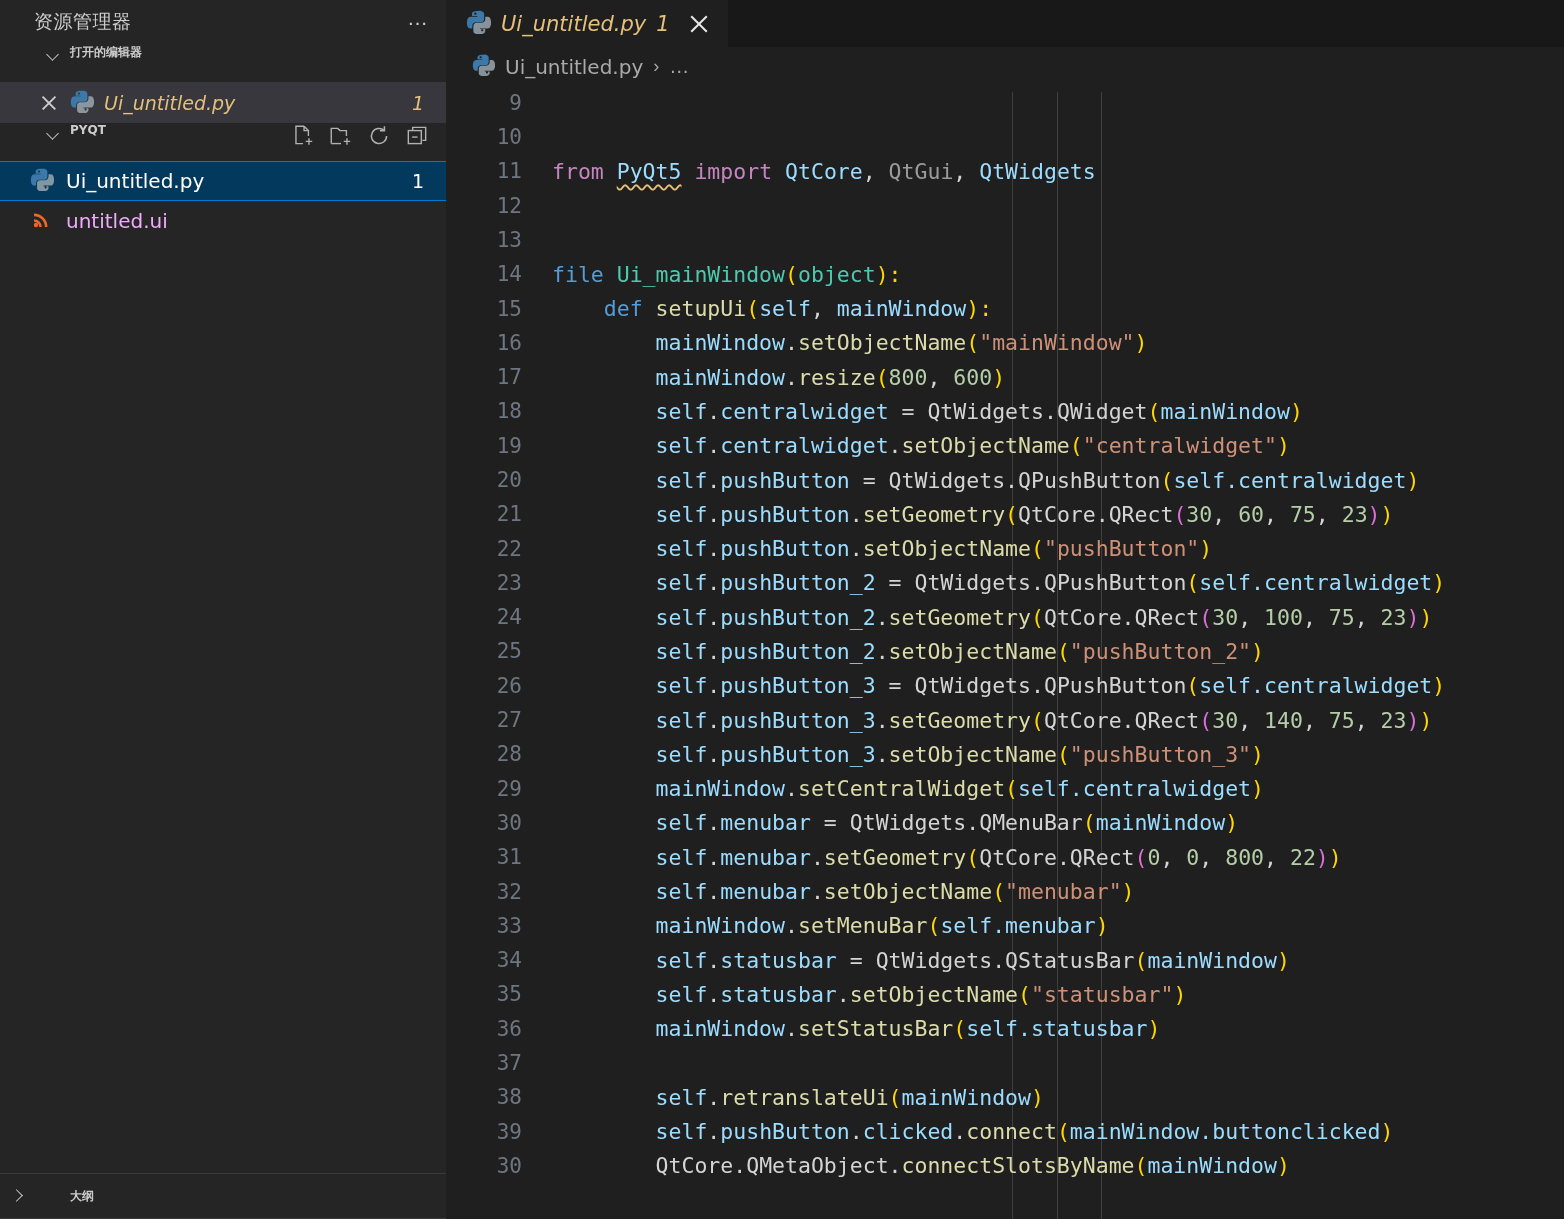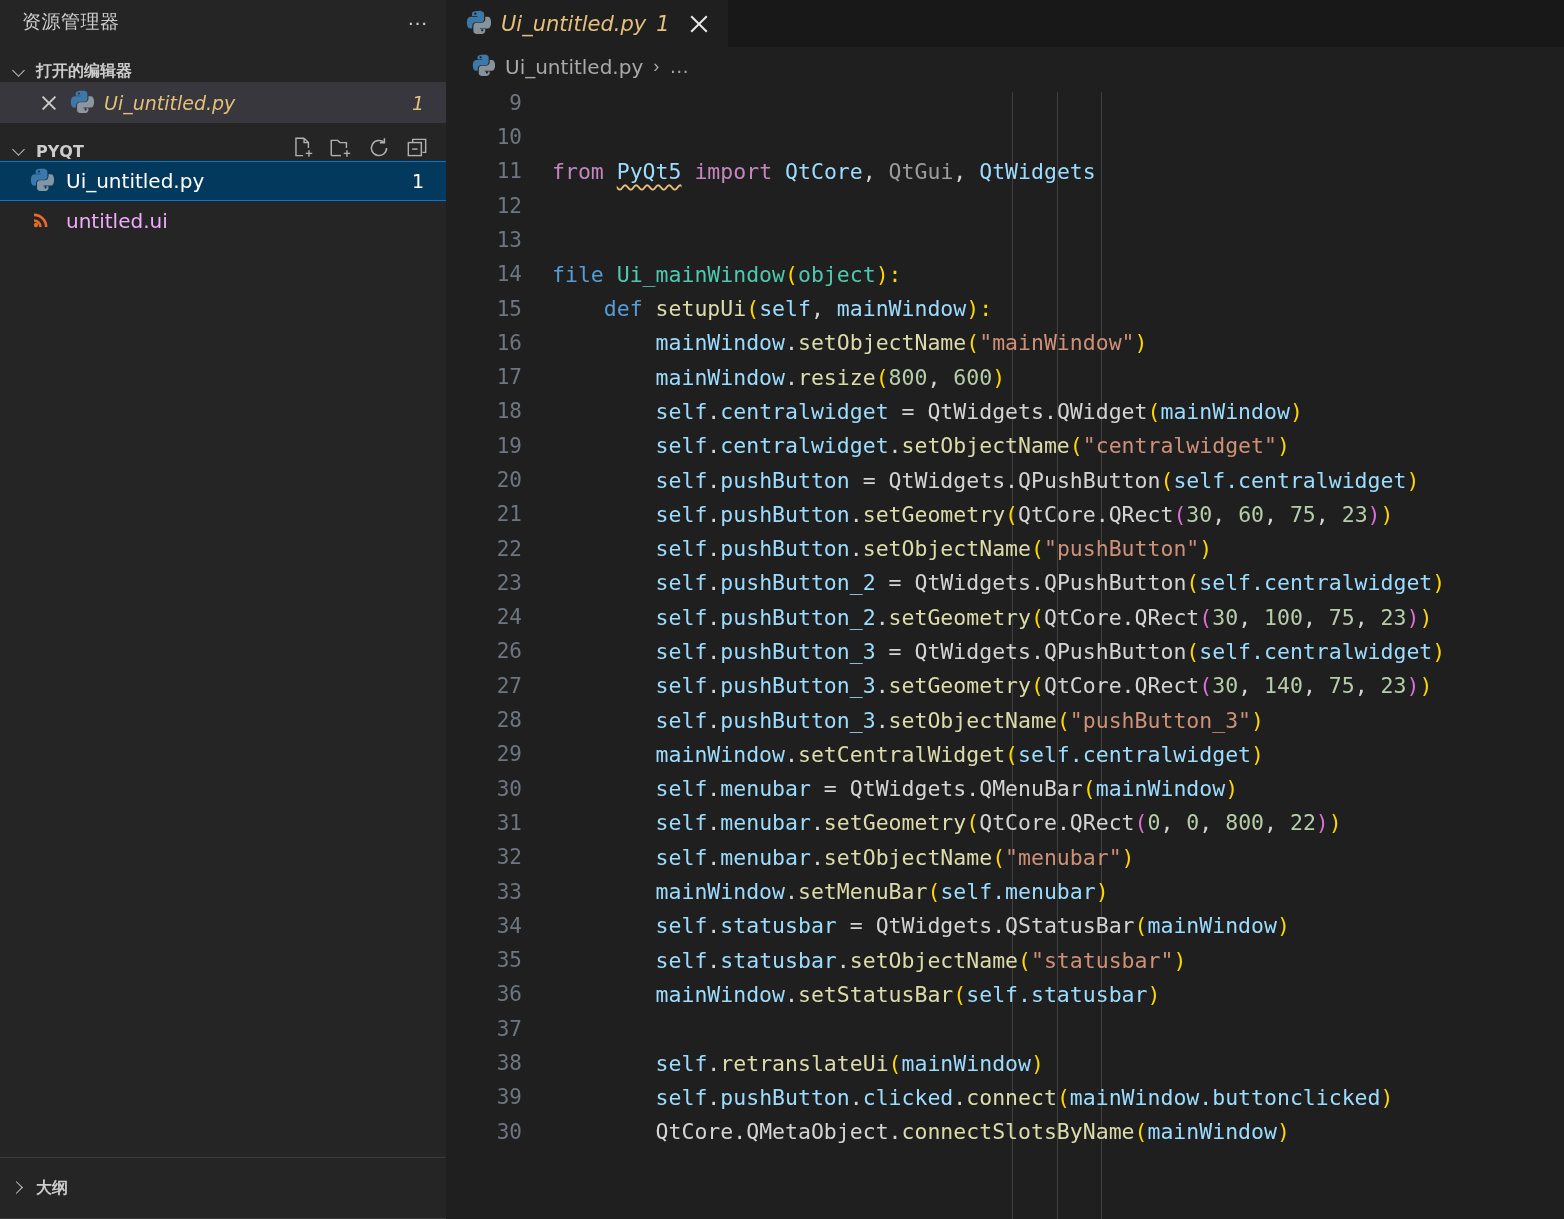--- a/index.html
+++ b/index.html
@@ -21,33 +21,35 @@
   }
   .sb-title-row {
     height: 44px;
     display: flex; align-items: center;
     padding: 0 16px 0 22px;
     justify-content: space-between;
   }
   .sb-title {
     font-size: 19px; color: #cccccc; letter-spacing: .5px;
     font-family: "DejaVu Sans", sans-serif;
+    margin-left: 12px;
   }
   .sb-more {
     color: #cccccc; font-size: 21px; letter-spacing: 2px;
     line-height: 10px; padding-bottom: 8px; cursor: pointer;
   }
 
   
   .sect-header {
-    height: 38px; display: flex; align-items: flex-end;
+    height: 38px; display: flex; align-items: flex-start;
     padding-left: 8px; color: #cccccc;
-    font-size: 16px; font-weight: bold;
+    font-size: 12px; font-weight: bold;
     font-family: "DejaVu Sans", sans-serif;
     user-select: none;
+    margin-left: 34px;
   }
   .chev {
     width: 22px; height: 22px; display: inline-block;
     flex: 0 0 22px; margin-right: 6px; position: relative;
   }
   .chev::before {
     content: ""; position: absolute; left: 6px; top: 6px;
     width: 8px; height: 8px;
     border-right: 1.6px solid #c5c5c5; border-bottom: 1.6px solid #c5c5c5;
     transform: rotate(45deg);
@@ -96,21 +98,21 @@
   }
   .tree-row.selected .tree-name { color: #ffffff; }
   .tree-badge {
     margin-left: auto; color: #ffffff; font-size: 19px;
     font-family: "DejaVu Sans", sans-serif;
   }
 
   .sb-spacer { flex: 1 1 auto; }
   .outline-sect {
     border-top: 1px solid #3a3a3a; border-bottom: 1px solid #3a3a3a;
-    height: 62px; display: flex; align-items: center; padding-left: 8px;
+    height: 46px; display: flex; align-items: center; padding-left: 8px;
   }
 
   
   #editor { flex: 1 1 auto; position: relative; background: #1f1f1f; overflow: hidden; }
 
   .tabbar { height: 47px; background: #181818; display: flex; }
   .tab {
     height: 47px; background: #1f1f1f; display: flex; align-items: center;
     padding: 0 16px 0 20px; gap: 10px; cursor: pointer; min-width: 0;
   }
@@ -306,20 +308,21 @@
           <div class="codeline"><span class="lnum">15</span><span class="ctext"><span class="t-plain">    </span><span class="t-kw2">def</span><span class="t-plain"> </span><span class="t-fn">setupUi</span><span class="b-y">(</span><span class="t-var">self</span><span class="t-plain">, </span><span class="t-var">mainWindow</span><span class="b-y">)</span><span class="b-y">:</span></span></div>
           <div class="codeline"><span class="lnum">16</span><span class="ctext"><span class="t-plain">        </span><span class="t-var">mainWindow</span><span class="t-plain">.</span><span class="t-fn">setObjectName</span><span class="b-y">(</span><span class="t-str">"mainWindow"</span><span class="b-y">)</span></span></div>
           <div class="codeline"><span class="lnum">17</span><span class="ctext"><span class="t-plain">        </span><span class="t-var">mainWindow</span><span class="t-plain">.</span><span class="t-fn">resize</span><span class="b-y">(</span><span class="t-num">800</span><span class="t-plain">, </span><span class="t-num">600</span><span class="b-y">)</span></span></div>
           <div class="codeline"><span class="lnum">18</span><span class="ctext"><span class="t-plain">        </span><span class="t-var">self</span><span class="t-plain">.</span><span class="t-var">centralwidget</span><span class="t-plain"> = </span><span class="t-plain">QtWidgets</span><span class="t-plain">.</span><span class="t-plain">QWidget</span><span class="b-y">(</span><span class="t-var">mainWindow</span><span class="b-y">)</span></span></div>
           <div class="codeline"><span class="lnum">19</span><span class="ctext"><span class="t-plain">        </span><span class="t-var">self</span><span class="t-plain">.</span><span class="t-var">centralwidget</span><span class="t-plain">.</span><span class="t-fn">setObjectName</span><span class="b-y">(</span><span class="t-str">"centralwidget"</span><span class="b-y">)</span></span></div>
           <div class="codeline"><span class="lnum">20</span><span class="ctext"><span class="t-plain">        </span><span class="t-var">self</span><span class="t-plain">.</span><span class="t-var">pushButton</span><span class="t-plain"> = </span><span class="t-plain">QtWidgets</span><span class="t-plain">.</span><span class="t-plain">QPushButton</span><span class="b-y">(</span><span class="t-var">self.centralwidget</span><span class="b-y">)</span></span></div>
           <div class="codeline"><span class="lnum">21</span><span class="ctext"><span class="t-plain">        </span><span class="t-var">self</span><span class="t-plain">.</span><span class="t-var">pushButton</span><span class="t-plain">.</span><span class="t-fn">setGeometry</span><span class="b-y">(</span><span class="t-plain">QtCore</span><span class="t-plain">.</span><span class="t-plain">QRect</span><span class="b-p">(</span><span class="t-num">30</span><span class="t-plain">, </span><span class="t-num">60</span><span class="t-plain">, </span><span class="t-num">75</span><span class="t-plain">, </span><span class="t-num">23</span><span class="b-p">)</span><span class="b-y">)</span></span></div>
           <div class="codeline"><span class="lnum">22</span><span class="ctext"><span class="t-plain">        </span><span class="t-var">self</span><span class="t-plain">.</span><span class="t-var">pushButton</span><span class="t-plain">.</span><span class="t-fn">setObjectName</span><span class="b-y">(</span><span class="t-str">"pushButton"</span><span class="b-y">)</span></span></div>
           <div class="codeline"><span class="lnum">23</span><span class="ctext"><span class="t-plain">        </span><span class="t-var">self</span><span class="t-plain">.</span><span class="t-var">pushButton_2</span><span class="t-plain"> = </span><span class="t-plain">QtWidgets</span><span class="t-plain">.</span><span class="t-plain">QPushButton</span><span class="b-y">(</span><span class="t-var">self.centralwidget</span><span class="b-y">)</span></span></div>
           <div class="codeline"><span class="lnum">24</span><span class="ctext"><span class="t-plain">        </span><span class="t-var">self</span><span class="t-plain">.</span><span class="t-var">pushButton_2</span><span class="t-plain">.</span><span class="t-fn">setGeometry</span><span class="b-y">(</span><span class="t-plain">QtCore</span><span class="t-plain">.</span><span class="t-plain">QRect</span><span class="b-p">(</span><span class="t-num">30</span><span class="t-plain">, </span><span class="t-num">100</span><span class="t-plain">, </span><span class="t-num">75</span><span class="t-plain">, </span><span class="t-num">23</span><span class="b-p">)</span><span class="b-y">)</span></span></div>
+          <div class="codeline"><span class="lnum">25</span><span class="ctext"><span class="t-plain">        </span><span class="t-var">self</span><span class="t-plain">.</span><span class="t-var">pushButton_2</span><span class="t-plain">.</span><span class="t-fn">setObjectName</span><span class="b-y">(</span><span class="t-str">"pushButton_2"</span><span class="b-y">)</span></span></div>
           <div class="codeline"><span class="lnum">26</span><span class="ctext"><span class="t-plain">        </span><span class="t-var">self</span><span class="t-plain">.</span><span class="t-var">pushButton_3</span><span class="t-plain"> = </span><span class="t-plain">QtWidgets</span><span class="t-plain">.</span><span class="t-plain">QPushButton</span><span class="b-y">(</span><span class="t-var">self.centralwidget</span><span class="b-y">)</span></span></div>
           <div class="codeline"><span class="lnum">27</span><span class="ctext"><span class="t-plain">        </span><span class="t-var">self</span><span class="t-plain">.</span><span class="t-var">pushButton_3</span><span class="t-plain">.</span><span class="t-fn">setGeometry</span><span class="b-y">(</span><span class="t-plain">QtCore</span><span class="t-plain">.</span><span class="t-plain">QRect</span><span class="b-p">(</span><span class="t-num">30</span><span class="t-plain">, </span><span class="t-num">140</span><span class="t-plain">, </span><span class="t-num">75</span><span class="t-plain">, </span><span class="t-num">23</span><span class="b-p">)</span><span class="b-y">)</span></span></div>
           <div class="codeline"><span class="lnum">28</span><span class="ctext"><span class="t-plain">        </span><span class="t-var">self</span><span class="t-plain">.</span><span class="t-var">pushButton_3</span><span class="t-plain">.</span><span class="t-fn">setObjectName</span><span class="b-y">(</span><span class="t-str">"pushButton_3"</span><span class="b-y">)</span></span></div>
           <div class="codeline"><span class="lnum">29</span><span class="ctext"><span class="t-plain">        </span><span class="t-var">mainWindow</span><span class="t-plain">.</span><span class="t-fn">setCentralWidget</span><span class="b-y">(</span><span class="t-var">self.centralwidget</span><span class="b-y">)</span></span></div>
           <div class="codeline"><span class="lnum">30</span><span class="ctext"><span class="t-plain">        </span><span class="t-var">self</span><span class="t-plain">.</span><span class="t-var">menubar</span><span class="t-plain"> = </span><span class="t-plain">QtWidgets</span><span class="t-plain">.</span><span class="t-plain">QMenuBar</span><span class="b-y">(</span><span class="t-var">mainWindow</span><span class="b-y">)</span></span></div>
           <div class="codeline"><span class="lnum">31</span><span class="ctext"><span class="t-plain">        </span><span class="t-var">self</span><span class="t-plain">.</span><span class="t-var">menubar</span><span class="t-plain">.</span><span class="t-fn">setGeometry</span><span class="b-y">(</span><span class="t-plain">QtCore</span><span class="t-plain">.</span><span class="t-plain">QRect</span><span class="b-p">(</span><span class="t-num">0</span><span class="t-plain">, </span><span class="t-num">0</span><span class="t-plain">, </span><span class="t-num">800</span><span class="t-plain">, </span><span class="t-num">22</span><span class="b-p">)</span><span class="b-y">)</span></span></div>
           <div class="codeline"><span class="lnum">32</span><span class="ctext"><span class="t-plain">        </span><span class="t-var">self</span><span class="t-plain">.</span><span class="t-var">menubar</span><span class="t-plain">.</span><span class="t-fn">setObjectName</span><span class="b-y">(</span><span class="t-str">"menubar"</span><span class="b-y">)</span></span></div>
           <div class="codeline"><span class="lnum">33</span><span class="ctext"><span class="t-plain">        </span><span class="t-var">mainWindow</span><span class="t-plain">.</span><span class="t-fn">setMenuBar</span><span class="b-y">(</span><span class="t-var">self.menubar</span><span class="b-y">)</span></span></div>
           <div class="codeline"><span class="lnum">34</span><span class="ctext"><span class="t-plain">        </span><span class="t-var">self</span><span class="t-plain">.</span><span class="t-var">statusbar</span><span class="t-plain"> = </span><span class="t-plain">QtWidgets</span><span class="t-plain">.</span><span class="t-plain">QStatusBar</span><span class="b-y">(</span><span class="t-var">mainWindow</span><span class="b-y">)</span></span></div>
           <div class="codeline"><span class="lnum">35</span><span class="ctext"><span class="t-plain">        </span><span class="t-var">self</span><span class="t-plain">.</span><span class="t-var">statusbar</span><span class="t-plain">.</span><span class="t-fn">setObjectName</span><span class="b-y">(</span><span class="t-str">"statusbar"</span><span class="b-y">)</span></span></div>

